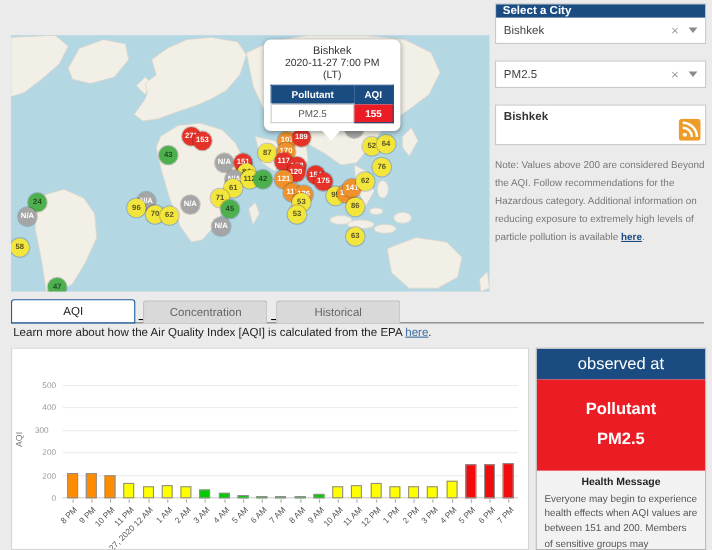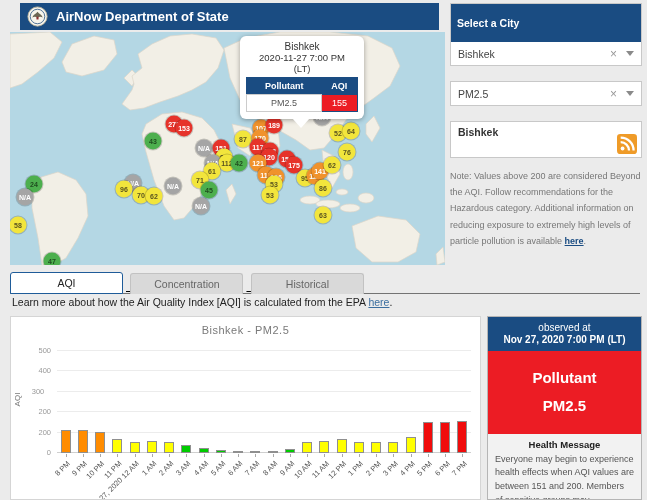--- a/index.html
+++ b/index.html
@@ -34,30 +34,30 @@
     border-radius:6px; box-shadow:0 1px 5px rgba(0,0,0,0.35);
     padding:5px 6px 7px; text-align:center; z-index:5; }
   .popup .p-city { font-size:10px; color:#333; }
   .popup .p-dt, .popup .p-lt { font-size:9.5px; color:#333; }
   .popup table { width:100%; border-collapse:collapse; margin-top:3px;
     border:1px solid var(--brand-blue,#1a4c82); }
   .popup th { background:var(--brand-blue,#1a4c82); color:#fff; font-size:9px;
     padding:3px 2px; }
   .popup td { font-size:9px; padding:3px 2px; }
   .popup td.pollutant { color:#555; border:1px solid #ccc; background:#fff; }
-  .popup td.aqi { background:var(--alert-red,#ec1c24); color:#fff; font-weight:normal; }
+  .popup td.aqi { background:var(--alert-red,#ec1c24); color:#fff; font-weight:bold; }
   .popup .tail { position:absolute; left:52px; bottom:-9px; width:0; height:0;
     border-left:9px solid transparent; border-right:9px solid transparent;
     border-top:10px solid #fff; }
 
   
   .sidebar { position:absolute; left:450px; top:3px; width:192px; }
   .select-box { border:1px solid #c8c8c8; background:#fff; margin-bottom:15px; }
   .select-header { background:var(--brand-blue,#1a4c82); color:#fff;
-    font-size:10.5px; font-weight:bold; padding:13px 6px; }
+    font-size:10.5px; font-weight:bold; padding:0 6px; }
   .select-row { display:flex; align-items:center; padding:0 7px; height:23px; }
   .select-value { font-size:10.5px; color:#444; }
   .clear-icon { margin-left:auto; color:#999; font-size:12px; line-height:1; cursor:pointer; }
   .caret-icon { margin-left:9px; width:0; height:0; border-left:4px solid transparent;
     border-right:4px solid transparent; border-top:5px solid #8a8a8a; cursor:pointer; }
   .feed-box { position:relative; border:1px solid #c8c8c8; background:#fff;
     height:37px; padding:4px 7px; }
   .feed-city { font-size:10.5px; font-weight:bold; color:#333; }
   .rss-icon { position:absolute; right:4px; bottom:3px; width:20px; height:20px; }
   .note { margin-top:10px; font-size:9px; color:#777; line-height:1.8; }
@@ -101,44 +101,35 @@
   .xslot span { position:absolute; top:5px; right:50%; transform-origin:100% 0;
     transform:rotate(-45deg); font-size:7.5px; color:#555; white-space:nowrap; }
 
   
   .cc-card { position:absolute; left:487px; top:316px; width:155px; height:184px;
     border:1px solid #b5b5b5; background:#fff; overflow:hidden;
     display:flex; flex-direction:column; }
   .cc-header { background:var(--brand-blue,#1a4c82); color:#fff; text-align:center;
     padding:4px 3px 6px; }
   .cc-header .l1 { font-size:10.5px; font-weight:bold; }
-  .cc-header .l2 { font-size:10px; margin-top:1px; }
+  .cc-header .l2 { font-size:15px; margin-top:1px; }
   .cc-header .l3 { font-size:10px; font-weight:bold; margin-top:1px; }
   .cc-alert { background:var(--alert-red,#ec1c24); color:#fff; text-align:center;
     padding:13px 0 14px; }
   .cc-alert div { font-size:15px; font-weight:bold; line-height:1.85; }
   .cc-health { background:#f2f2f2; flex:1; padding:5px 7px; }
   .cc-health .h-title { font-size:9.5px; font-weight:bold; color:#222;
     text-align:center; margin-bottom:3px; }
   .cc-health .h-text { font-size:9px; color:#555; line-height:1.55; }
 </style>
 </head>
 <body>
 
 <div class="page">
 
-  <div class="app-header">
-    <svg class="seal" viewBox="0 0 24 24">
-      <circle cx="12" cy="12" r="11" fill="#f7f5ec" stroke="#b9b29a" stroke-width="1"></circle>
-      <circle cx="12" cy="12" r="8.3" fill="none" stroke="#28527f" stroke-width="0.9"></circle>
-      <path d="M12,6.5 C10,9 7.5,9.5 6,13 C8.5,11.8 10,12 12,13.4 C14,12 15.5,11.8 18,13 C16.5,9.5 14,9 12,6.5 Z" fill="#6b6754"></path>
-      <rect x="10.8" y="12.2" width="2.4" height="3.2" fill="#8c3030"></rect>
-    </svg>
-    <span class="title">AirNow Department of State</span>
-  </div>
 
   <div class="map">
     <svg class="world" width="435" height="233" viewBox="0 0 435 233">
       <g fill="#f2efe6" stroke="#ddd6c8" stroke-width="0.7">
         <path d="M52,30 L62,12 L84,4 L104,8 L107,22 L94,38 L72,44 L56,40 Z"></path>
         <path d="M0,2 L40,0 L52,10 L44,26 L28,40 L12,52 L0,56 Z"></path>
         <path d="M28,146 L48,140 L66,148 L76,162 L78,184 L68,206 L56,226 L44,233 L32,233 L28,206 L22,176 L22,158 Z"></path>
         <path d="M114,46 L122,38 L128,44 L122,54 Z"></path>
         <path d="M112,72 L122,58 L124,52 L122,44 L132,36 L128,22 L142,12 L160,4 L182,2 L206,6 L214,18 L208,36 L196,50 L182,58 L168,64 L150,70 L134,76 L120,78 Z"></path>
         <path d="M136,92 L152,82 L172,80 L192,86 L204,98 L212,114 L206,132 L196,154 L186,172 L174,186 L164,188 L154,174 L144,148 L136,120 L132,102 Z"></path>
@@ -258,21 +249,20 @@
 
   <div class="tabbar">
     <div class="tab active">AQI</div>
     <div class="tab">Concentration</div>
     <div class="tab">Historical</div>
   </div>
 
   <div class="learn-more"><span>Learn more about how the Air Quality Index [AQI] is calculated from the EPA </span><a href="#">here</a><span>.</span></div>
 
   <div class="chart-card">
-    <div class="chart-title">Bishkek - PM2.5</div>
     <div class="chart-ylabel">AQI</div>
     <div id="ylabels">
         <div class="ytick" style="bottom: calc(0% - 4px);">0</div>
         <div class="ytick" style="bottom: calc(20% - 4px);">200</div>
         <div class="ytick" style="bottom: calc(40% - 4px);">200</div>
         <div class="ytick" style="bottom: calc(60% - 4px); text-align: center;">300</div>
         <div class="ytick" style="bottom: calc(80% - 4px);">400</div>
         <div class="ytick" style="bottom: calc(100% - 4px);">500</div>
       </div>
     <div class="plot">
@@ -455,21 +445,20 @@
         <div class="xslot">
           <div class="xtick"></div>
           <span>7 PM</span>
         </div>
       </div>
   </div>
 
   <div class="cc-card">
     <div class="cc-header">
       <div class="l2">observed at</div>
-      <div class="l3">Nov 27, 2020 7:00 PM (LT)</div>
     </div>
     <div class="cc-alert">
       <div>Pollutant</div>
       <div>PM2.5</div>
     </div>
     <div class="cc-health">
       <div class="h-title">Health Message</div>
       <div class="h-text">Everyone may begin to experience health effects when AQI values are between 151 and 200. Members of sensitive groups may experience more serious health effects.</div>
     </div>
   </div>

